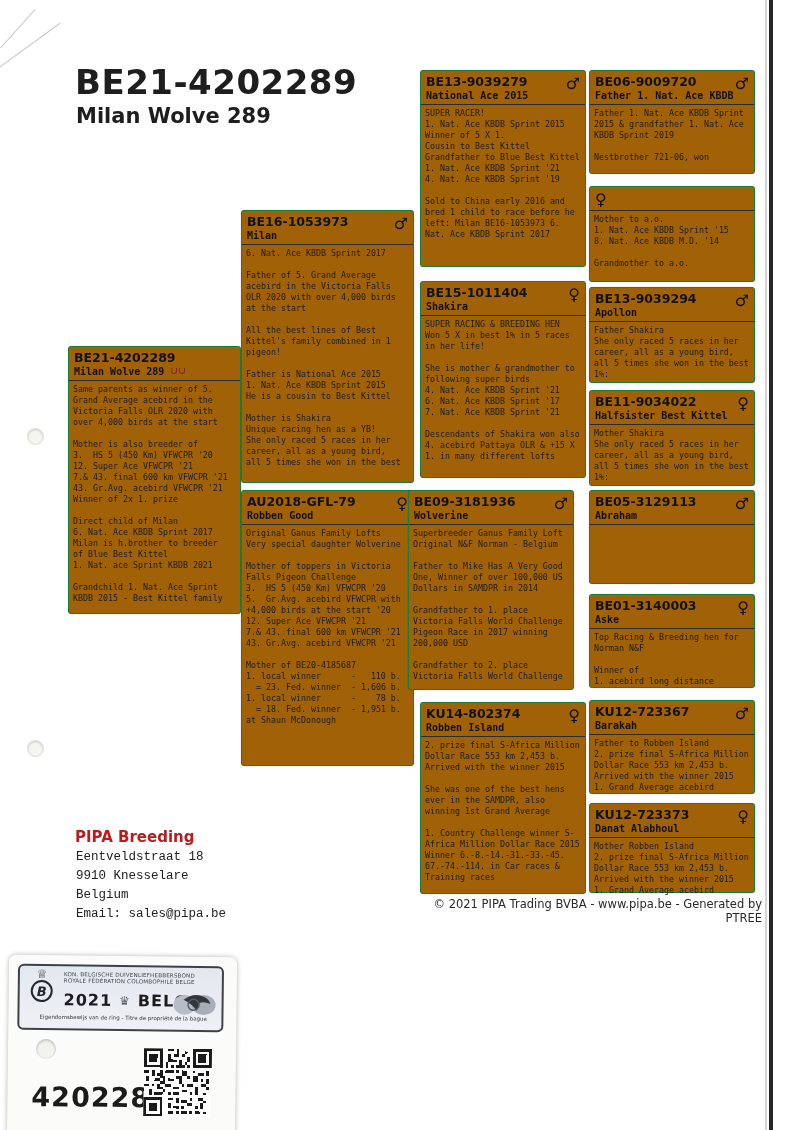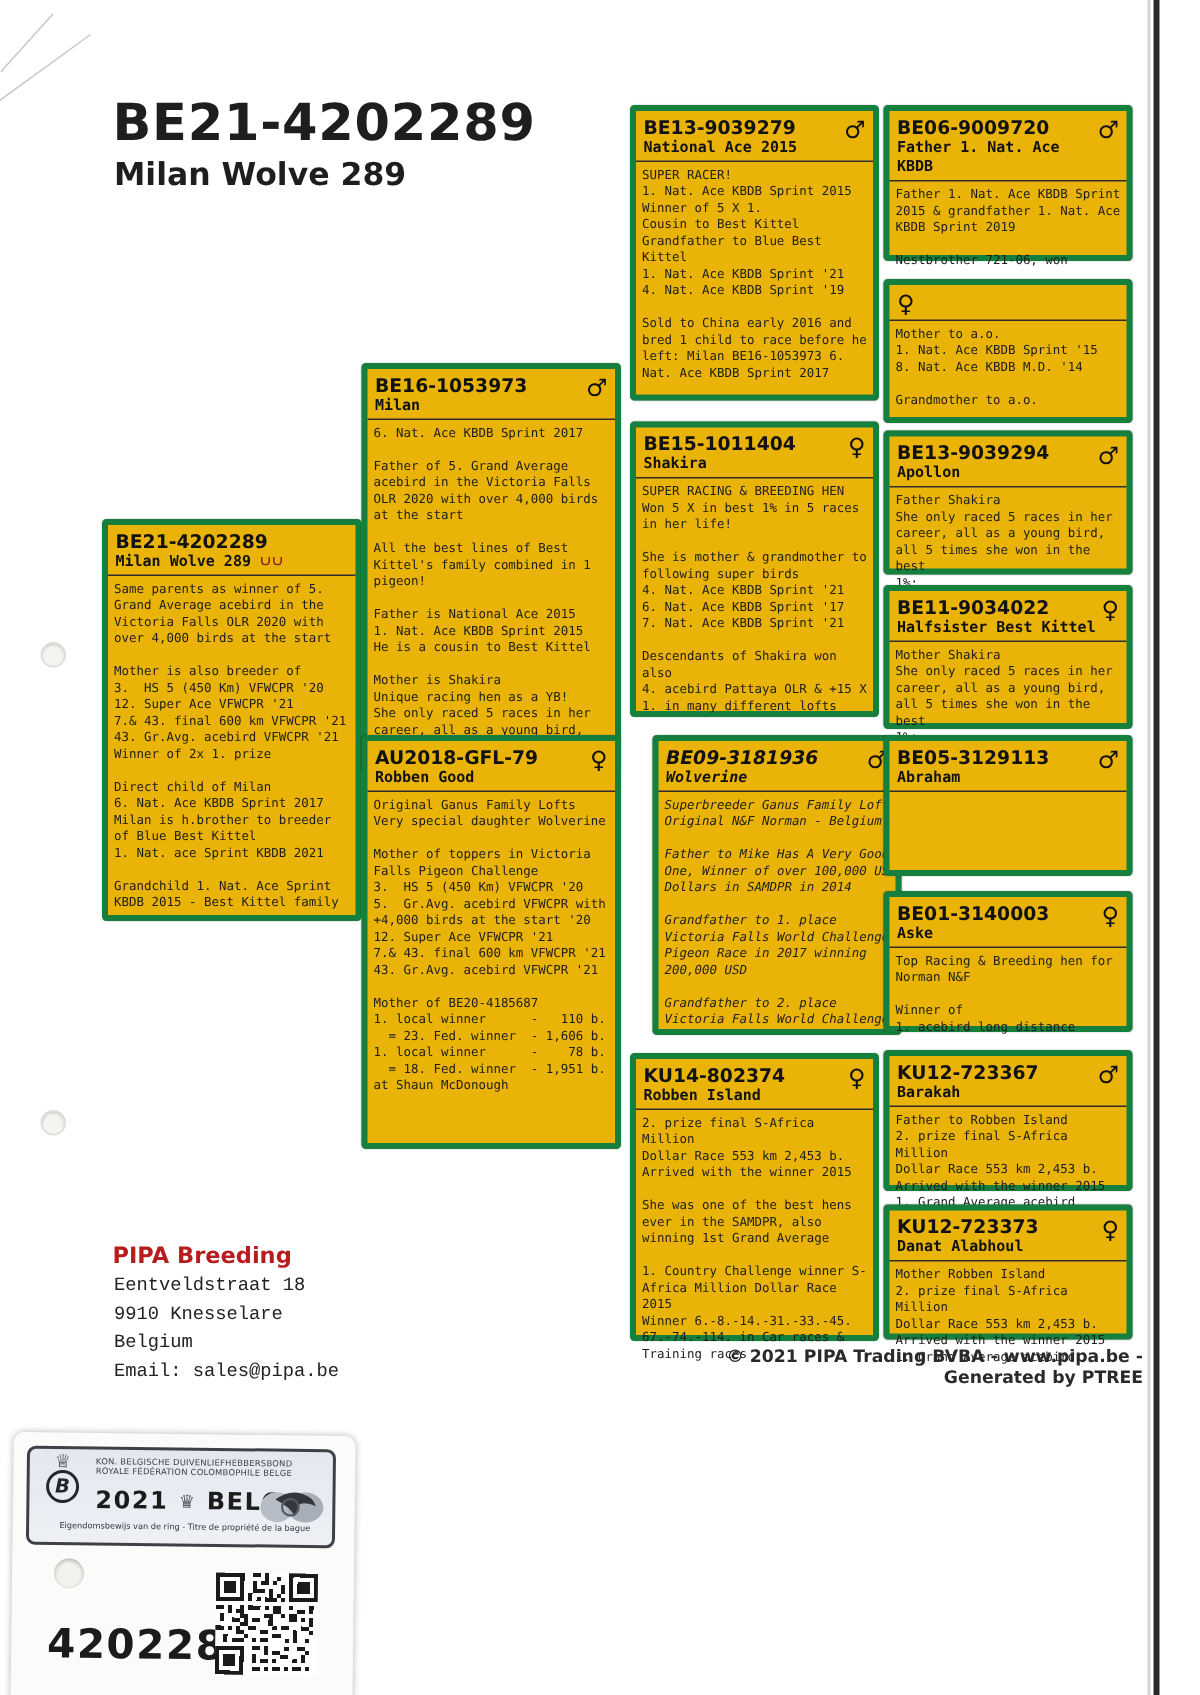--- a/index.html
+++ b/index.html
@@ -11,41 +11,41 @@
   .scan-edge-soft{position:absolute;left:765px;top:0;width:2px;height:1130px;background:#b9b9b5;opacity:.6;}
   .corner-line{position:absolute;background:#c9c9c4;height:1px;}
   .punch-hole{position:absolute;width:15px;height:15px;border-radius:50%;
               background:#f4f4f1;border:1px solid #dddcd6;box-shadow:inset 0 1px 2px rgba(0,0,0,.18);}
 
   
   .page-title{position:absolute;left:75px;top:62px;font-size:34px;font-weight:bold;letter-spacing:.5px;color:#1e1e1e;}
   .page-subtitle{position:absolute;left:76px;top:104px;font-size:21px;font-weight:bold;color:#1e1e1e;}
 
   
-  .box{position:absolute;background:#eab308;border:4px solid #15803d;border-radius:3px;box-sizing:border-box;
+  .box{position:absolute;background:#a16207;border:1px solid #15803d;border-radius:3px;box-sizing:border-box;
        box-shadow:0 0 1px rgba(0,0,0,.35);}
   .box-head{display:flex;justify-content:space-between;align-items:flex-start;
             border-bottom:1px solid #2c2c2c;padding:3px 5px 2px 5px;}
   .ring{font-family:"DejaVu Sans",sans-serif;font-weight:bold;font-size:12.5px;line-height:15px;color:#121212;}
   .bname{font-family:"DejaVu Sans Mono",monospace;font-weight:bold;font-size:10px;line-height:13px;color:#121212;
          display:flex;align-items:center;}
   .sex{font-size:16px;font-weight:bold;line-height:1;margin-top:2px;color:#111;}
   .box-body{padding:3px 4px;font-family:"DejaVu Sans Mono",monospace;font-size:8.3px;line-height:11px;
             color:#1d1d1d;white-space:pre-wrap;overflow:hidden;}
 
   .red-mark{display:inline-block;width:14px;height:7px;margin-left:7px;position:relative;top:-1px;}
   .red-mark::before,.red-mark::after{content:"";position:absolute;bottom:0;width:6px;height:6px;
       border:1.6px solid #8d2130;border-top:none;border-radius:0 0 4px 4px;box-sizing:border-box;}
   .red-mark::before{left:0;}
   .red-mark::after{right:0;}
 
   
   .breeder-name{position:absolute;left:75px;top:828px;font-size:15px;font-weight:bold;color:#b91c1c;}
   .addr{position:absolute;left:76px;font-family:Liberation Mono, monospace;font-size:12.5px;color:#222;}
-  .copyright{position:absolute;left:420px;top:897px;width:342px;text-align:right;font-size:11.5px;color:#2a2a2a;font-weight:bold;}
+  .copyright{position:absolute;left:420px;top:897px;width:342px;text-align:right;font-size:11.5px;color:#2a2a2a;}
 
   
   .ring-card{position:absolute;left:8px;top:956px;width:228px;height:190px;background:#fbfbf9;
              border-radius:7px;box-shadow:0 0 5px rgba(0,0,0,.3);transform:rotate(.7deg);}
   .card-header{position:absolute;left:9px;top:9px;width:202px;height:62px;border:2px solid #3d4147;
                border-radius:6px;background:linear-gradient(180deg,#e3e8f0,#eef0f4);overflow:hidden;}
   .emblem{position:absolute;left:6px;top:3px;width:32px;text-align:center;}
   .emblem .crown{font-size:12px;line-height:11px;color:#23262b;}
   .emblem .circ{width:22px;height:22px;margin:0 auto;border:2px solid #23262b;border-radius:50%;
                 font-weight:bold;font-style:italic;font-size:13px;line-height:20px;color:#23262b;box-sizing:border-box;}
@@ -102,21 +102,21 @@
 Direct child of Milan
 6. Nat. Ace KBDB Sprint 2017
 Milan is h.brother to breeder
 of Blue Best Kittel
 1. Nat. ace Sprint KBDB 2021
 
 Grandchild 1. Nat. Ace Sprint
 KBDB 2015 - Best Kittel family</div>
   </div>
 
-  <div class="box" style="left:241px;top:210px;width:173px;height:273px;margin-top:32px;">
+  <div class="box" style="left:241px;top:210px;width:173px;height:273px;">
     <div class="box-head">
       <div>
         <div class="ring">BE16-1053973</div>
         <div class="bname">Milan</div>
       </div>
       <div class="sex">♂</div>
     </div>
     <div class="box-body">6. Nat. Ace KBDB Sprint 2017
 
 Father of 5. Grand Average
@@ -205,21 +205,21 @@
 following super birds
 4. Nat. Ace KBDB Sprint '21
 6. Nat. Ace KBDB Sprint '17
 7. Nat. Ace KBDB Sprint '21
 
 Descendants of Shakira won also
 4. acebird Pattaya OLR &amp; +15 X
 1. in many different lofts</div>
   </div>
 
-  <div class="box" style="left:435px;top:490px;width:166px;height:200px;font-style:italic;">
+  <div class="box" style="left:408px;top:490px;width:166px;height:200px;">
     <div class="box-head">
       <div>
         <div class="ring">BE09-3181936</div>
         <div class="bname">Wolverine</div>
       </div>
       <div class="sex">♂</div>
     </div>
     <div class="box-body">Superbreeder Ganus Family Loft
 Original N&amp;F Norman - Belgium
 

